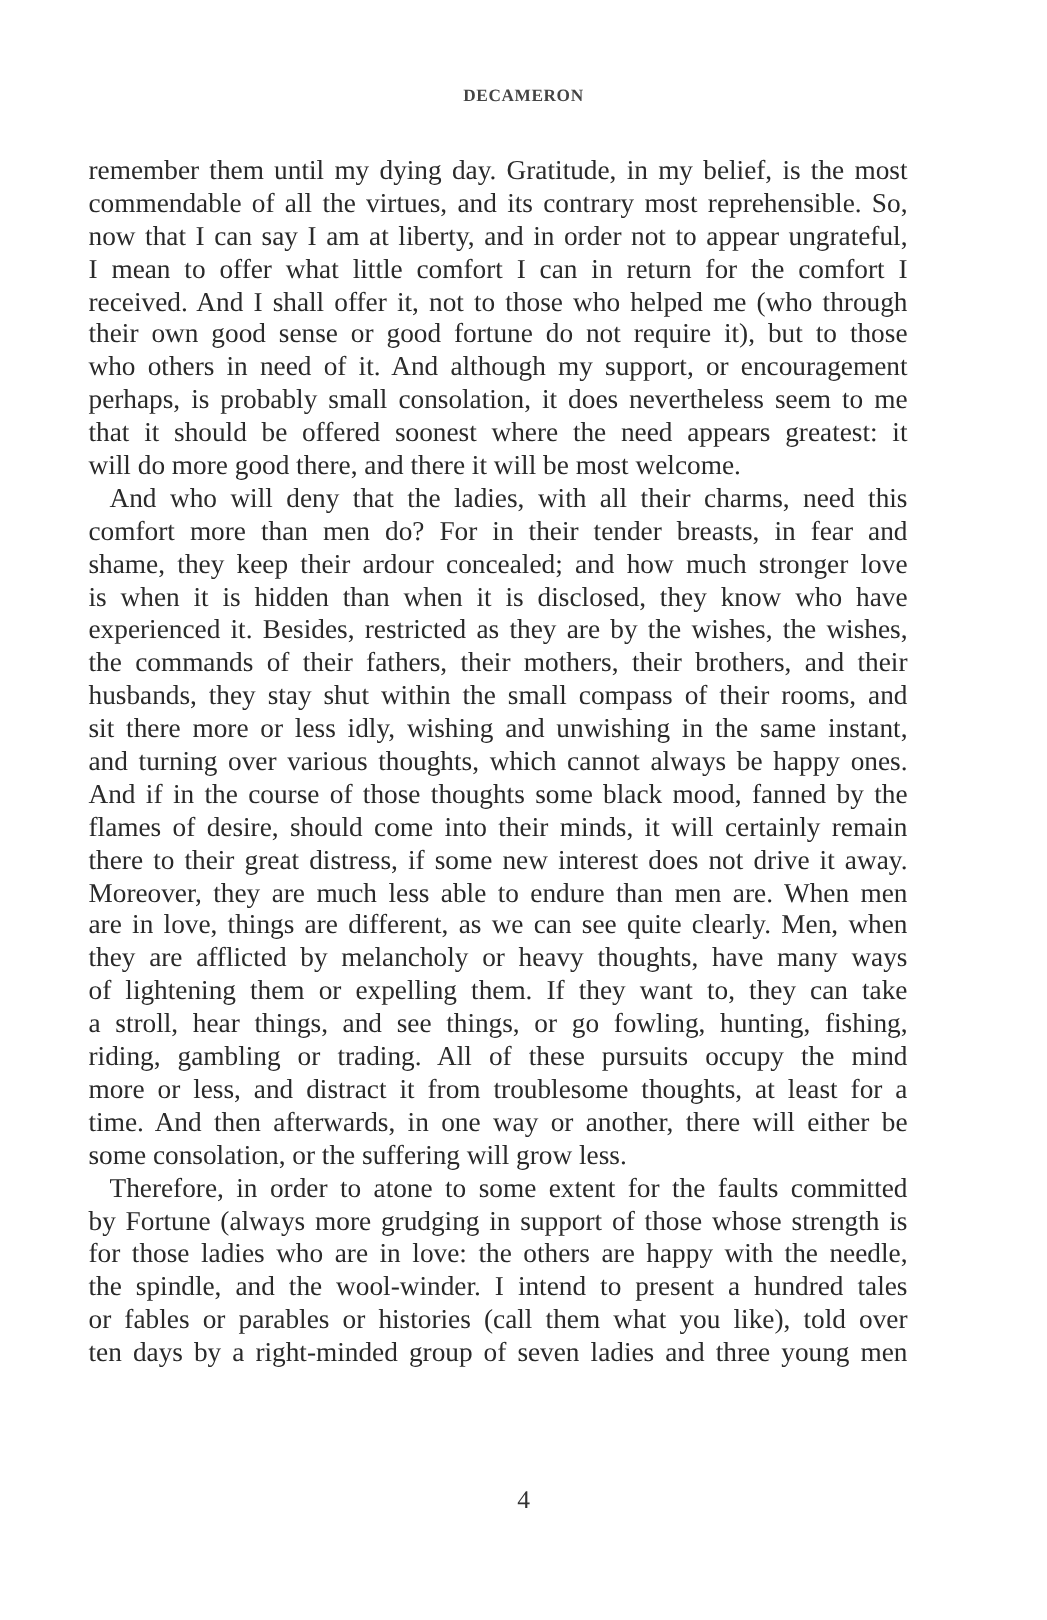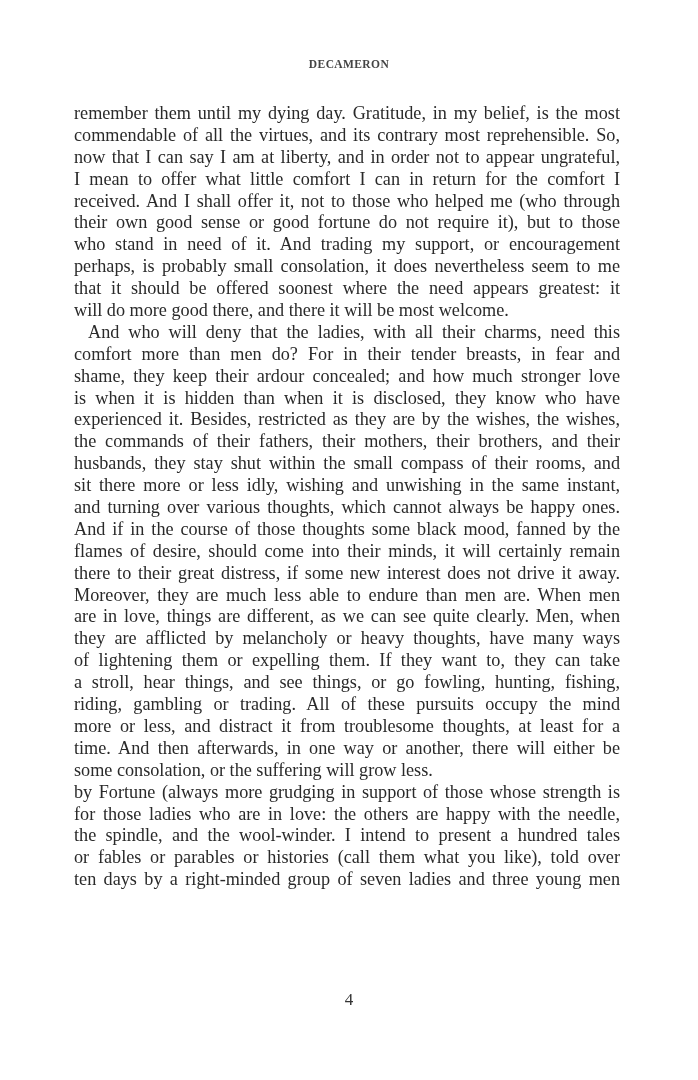--- a/index.html
+++ b/index.html
@@ -22,21 +22,21 @@
       width: 698px;
       text-align: center;
       font-size: 11.5px;
       letter-spacing: 0.4px;
       color: #444;
       font-weight: bold;
     }
     .text-block {
       position: absolute;
       top: 103px;
-      left: 74px;
+      left: 59px;
       width: 546px;
     }
     .line {
       display: block;
       height: 21.9px;
       line-height: 21.9px;
       font-size: 18.2px;
       white-space: nowrap;
       text-align: justify;
       text-align-last: justify;
@@ -64,21 +64,21 @@
 
 <div class="text-block">
 
   <div>
     <span class="line">remember them until my dying day. Gratitude, in my belief, is the most</span>
     <span class="line">commendable of all the virtues, and its contrary most reprehensible. So,</span>
     <span class="line">now that I can say I am at liberty, and in order not to appear ungrateful,</span>
     <span class="line">I mean to offer what little comfort I can in return for the comfort I</span>
     <span class="line">received. And I shall offer it, not to those who helped me (who through</span>
     <span class="line">their own good sense or good fortune do not require it), but to those</span>
-    <span class="line">who stand in need of it. And trading my support, or encouragement</span>
+    <span class="line">who others in need of it. And although my support, or encouragement</span>
     <span class="line">perhaps, is probably small consolation, it does nevertheless seem to me</span>
     <span class="line">that it should be offered soonest where the need appears greatest: it</span>
     <span class="line last">will do more good there, and there it will be most welcome.</span>
   </div>
 
   <div>
     <span class="line indent">And who will deny that the ladies, with all their charms, need this</span>
     <span class="line">comfort more than men do? For in their tender breasts, in fear and</span>
     <span class="line">shame, they keep their ardour concealed; and how much stronger love</span>
     <span class="line">is when it is hidden than when it is disclosed, they know who have</span>
@@ -95,20 +95,21 @@
     <span class="line">they are afflicted by melancholy or heavy thoughts, have many ways</span>
     <span class="line">of lightening them or expelling them. If they want to, they can take</span>
     <span class="line">a stroll, hear things, and see things, or go fowling, hunting, fishing,</span>
     <span class="line">riding, gambling or trading. All of these pursuits occupy the mind</span>
     <span class="line">more or less, and distract it from troublesome thoughts, at least for a</span>
     <span class="line">time. And then afterwards, in one way or another, there will either be</span>
     <span class="line last">some consolation, or the suffering will grow less.</span>
   </div>
 
   <div>
+    <span class="line indent">Therefore, in order to atone to some extent for the faults committed</span>
     <span class="line">by Fortune (always more grudging in support of those whose strength is</span>
     <span class="line">for those ladies who are in love: the others are happy with the needle,</span>
     <span class="line">the spindle, and the wool-winder. I intend to present a hundred tales</span>
     <span class="line">or fables or parables or histories (call them what you like), told over</span>
     <span class="line">ten days by a right-minded group of seven ladies and three young men</span>
   </div>
 </div>
 
 <div class="folio">4</div>
 

